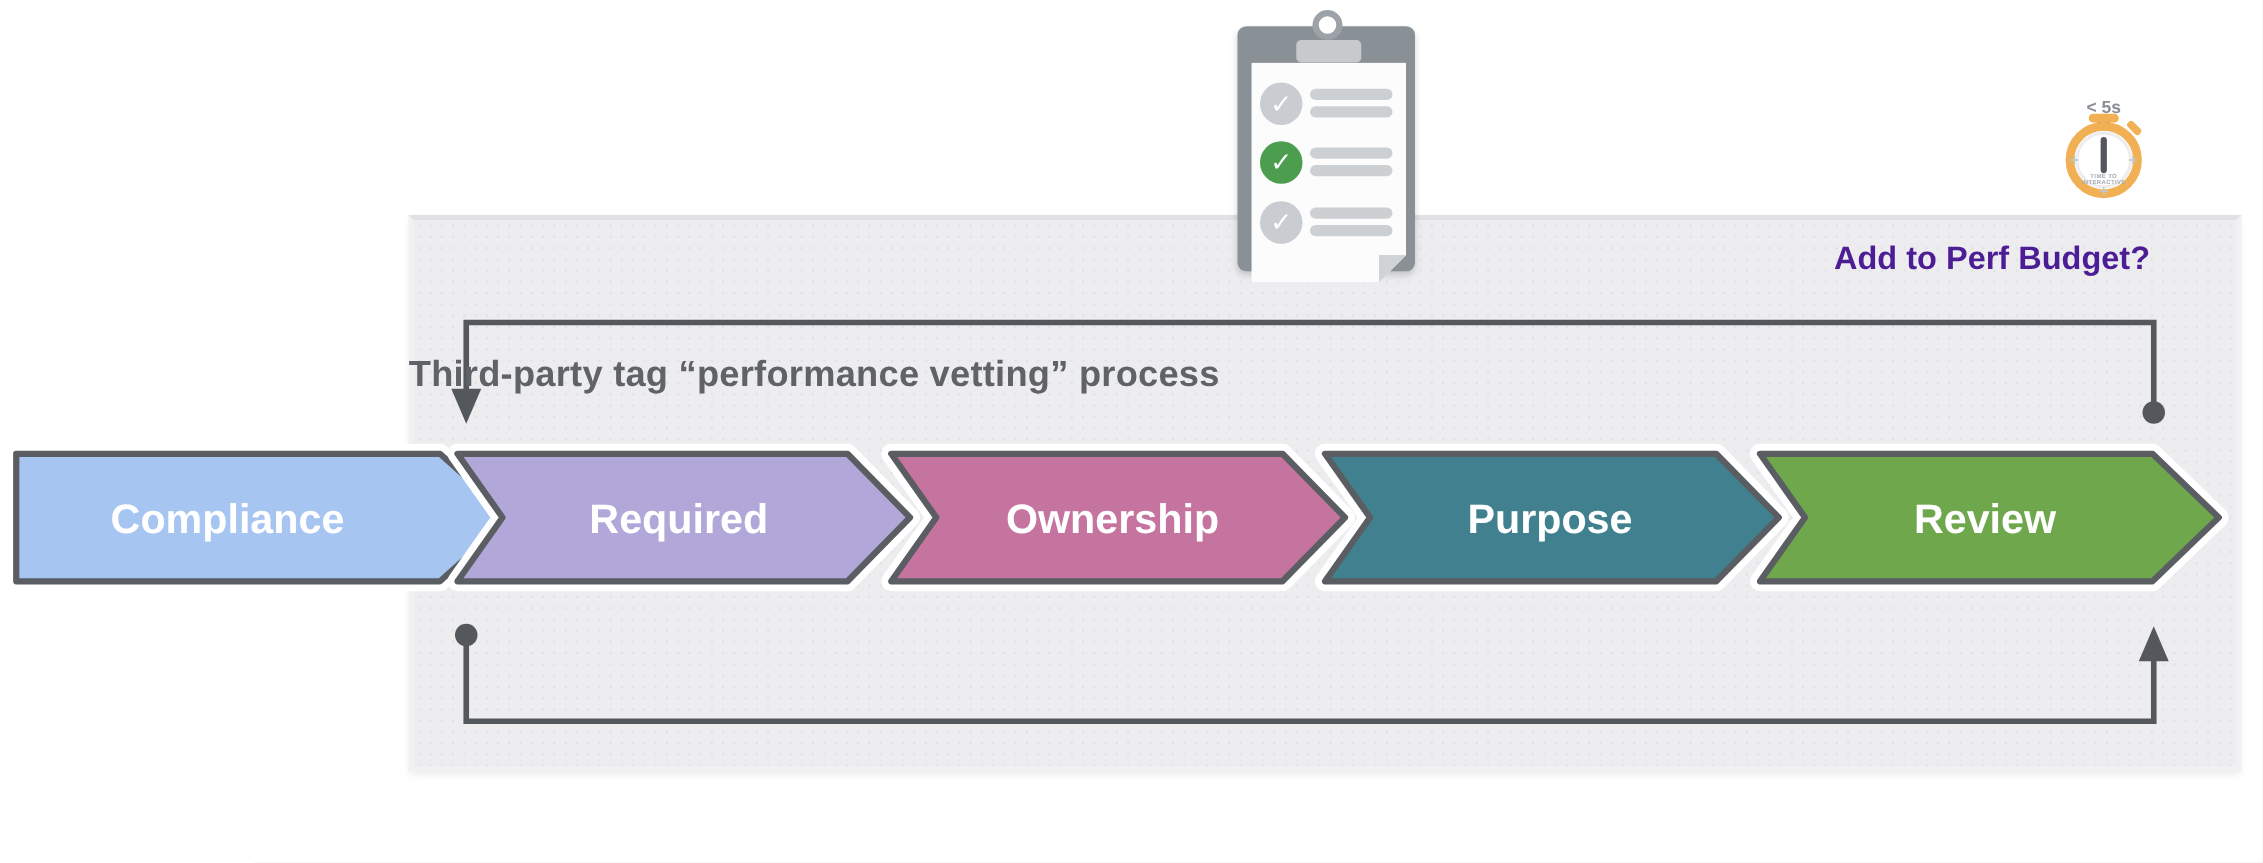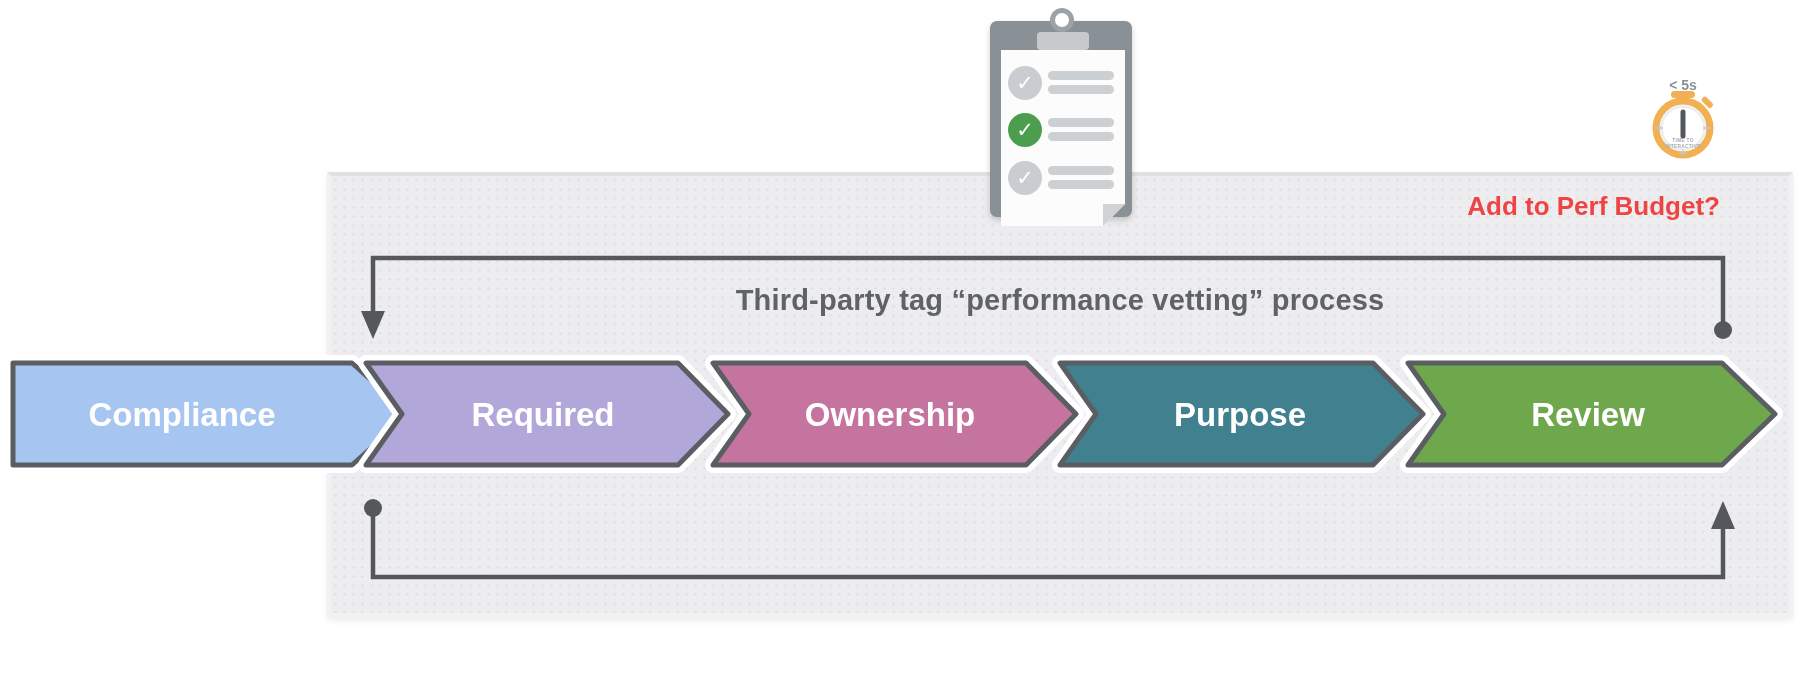--- a/index.html
+++ b/index.html
@@ -19,26 +19,26 @@
   
   .flow-svg{position:absolute;left:0;top:0;width:1810px;height:690px;}
   .loop-line{fill:none;stroke:#54575b;stroke-width:4.5;}
   .loop-fill{fill:#54575b;stroke:none;}
   .chev-casing{fill:#ffffff;stroke:#ffffff;stroke-width:16;stroke-linejoin:round;}
   .chev-shape{stroke:#5a5e62;stroke-width:5;stroke-linejoin:round;}
   .chev-label{fill:#ffffff;font-size:33px;font-weight:700;text-anchor:middle;
               font-family:"Liberation Sans",sans-serif;}
   
   .title{
-    position:absolute;left:327px;top:284px;width:1466px;text-align:center;
+    position:absolute;left:327px;top:284px;width:1466px;
     font-size:29px;font-weight:700;color:#5f6368;letter-spacing:.2px;
   }
   .perf-budget{
     position:absolute;top:191px;right:90px;
-    font-size:26px;font-weight:700;color:#ef4444;
+    font-size:26px;font-weight:700;color:#4c1d95;
   }
   
   .clipboard{position:absolute;left:988px;top:5px;width:146px;height:213px;}
   .clip-ring{
     position:absolute;left:62px;top:3px;width:14px;height:14px;
     border:5px solid #9ca2a7;border-radius:50%;background:#fff;z-index:3;
   }
   .clip-board{
     position:absolute;left:2px;top:16px;width:142px;height:196px;
     background:#8a9196;border-radius:7px;box-shadow:0 3px 6px rgba(0,0,0,.18);

